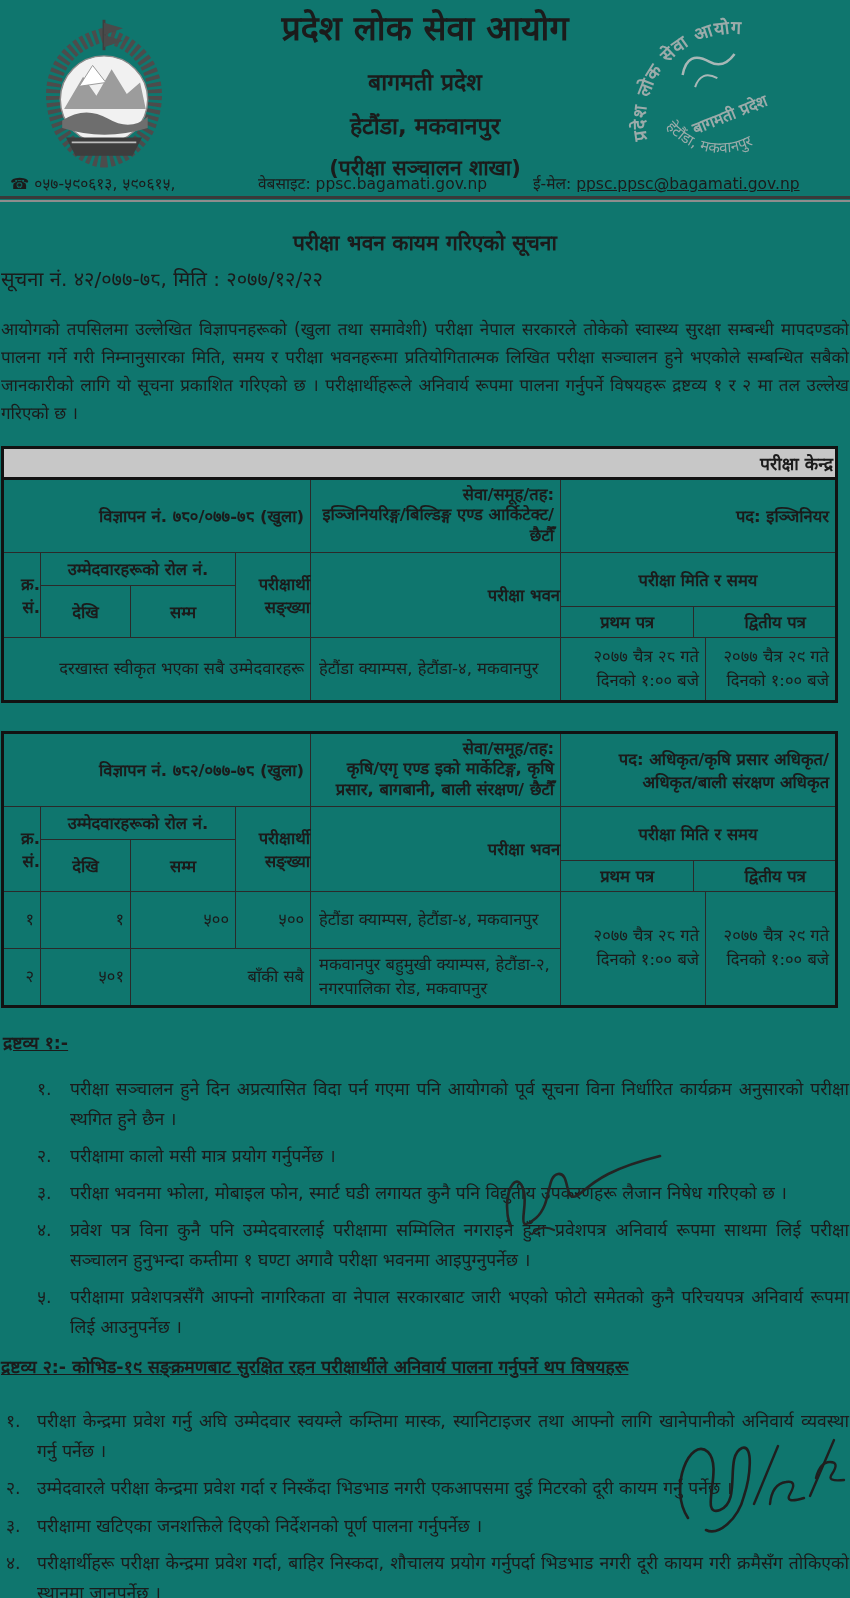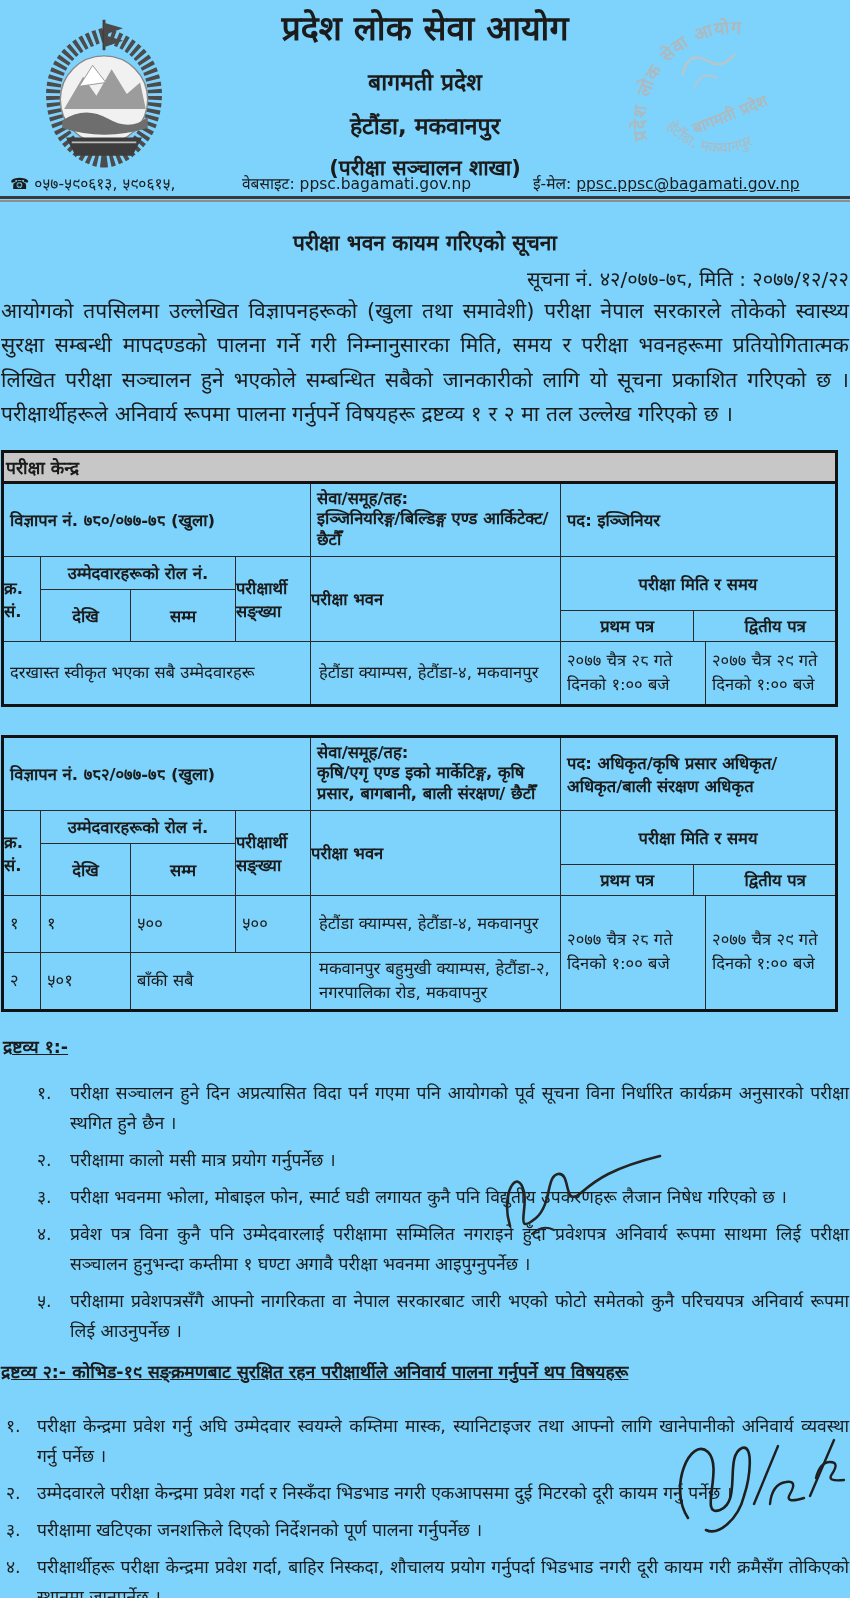--- a/index.html
+++ b/index.html
@@ -6,49 +6,49 @@
   :root{
     --ink:#1b1b1b;
     --caption_bg:#c7c7c7;
     --stamp:#b5b5b5;
   }
   html,body{margin:0;padding:0;background:#ffffff;}
   .page{
     position:relative;
     width:850px;height:1598px;
     margin:0 auto;
-    background:#7dd3fc;
+    background:#0f766e;
     color:var(--ink);
     font-family:"DejaVu Sans", sans-serif;
     overflow:hidden;
   }
   
   .letterhead{position:relative;height:202px;}
   .emblem{position:absolute;left:28px;top:16px;width:152px;height:152px;}
   .head-center{position:absolute;left:215px;width:420px;top:8px;text-align:center;}
   .org-name{font-size:34px;font-weight:bold;margin:0;line-height:1.2;}
   .province{font-size:23px;font-weight:bold;margin-top:16px;}
   .location{font-size:23px;font-weight:bold;margin-top:12px;}
   .branch{font-size:21px;font-weight:bold;margin-top:12px;text-align:center;}
   .stamp{position:absolute;right:12px;top:0px;width:235px;height:180px;opacity:.85;}
   .contact-row{position:absolute;top:172px;left:0;width:100%;font-size:15.5px;}
   .contact-phone{position:absolute;left:10px;white-space:nowrap;}
-  .contact-web{position:absolute;left:242px;white-space:nowrap;}
+  .contact-web{position:absolute;left:258px;white-space:nowrap;}
   .contact-email{position:absolute;left:533px;white-space:nowrap;}
   .email-link{color:var(--ink);text-decoration:underline;cursor:pointer;}
   .rule-dark{position:absolute;top:196px;left:0;width:100%;height:3px;background:#3a3a3a;}
   .rule-gray{position:absolute;top:200px;left:0;width:100%;height:2px;background:#8d8d8d;}
   
   .content{padding:0 1px;}
   .notice-title{text-align:center;font-size:21px;font-weight:bold;margin-top:26px;}
-  .notice-sub{text-align:right;font-size:20px;margin-top:9px;}
-  .notice-body{font-size:21px;line-height:1.64;text-align:justify;margin-top:2px;}
+  .notice-sub{text-align:left;font-size:20px;margin-top:9px;}
+  .notice-body{font-size:17px;line-height:1.64;text-align:justify;margin-top:24px;}
   
   .exam-table{width:834px;border-collapse:collapse;table-layout:fixed;font-size:16.5px;margin-top:18px;}
-  .exam-table td{border:1.5px solid #2a2a2a;padding:3px 6px;text-align:left;vertical-align:middle;}
+  .exam-table td{border:1.5px solid #2a2a2a;padding:3px 6px;text-align:right;vertical-align:middle;}
   .exam-table{border:3px solid #121212;}
   .cap-row td{background:var(--caption_bg);font-weight:bold;font-size:17.5px;padding:2px;border-bottom:3px solid #121212;}
   .hdr-a td{font-weight:bold;height:66px;}
   .svc-label,.svc-value{font-weight:bold;line-height:1.25;}
   .hdr-b td{font-weight:bold;height:84px;padding:0;}
   .block-cell{vertical-align:top;}
   .blk{display:flex;flex-direction:column;height:84px;}
   .blk-top{display:flex;align-items:center;justify-content:center;border-bottom:1.5px solid #2a2a2a;padding:2px;}
   .blk.roll .blk-top{flex:0 0 28px;}
   .blk.roll .blk-split{flex:1;}

